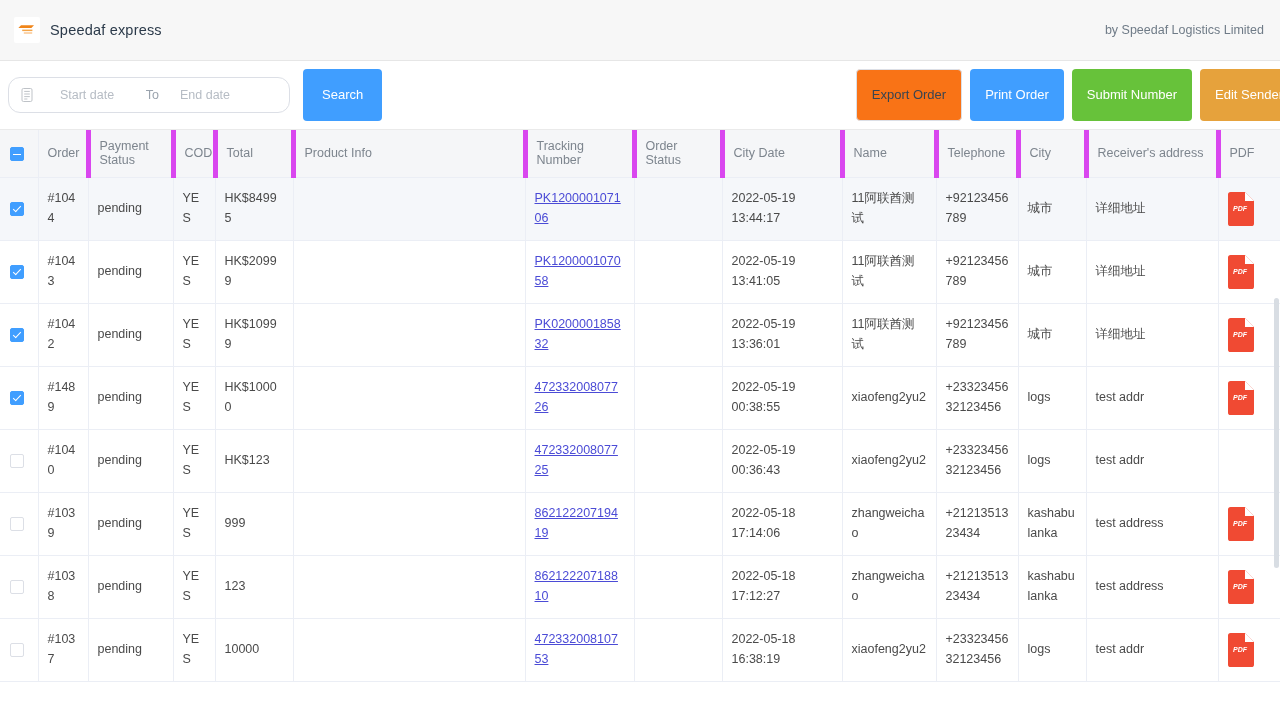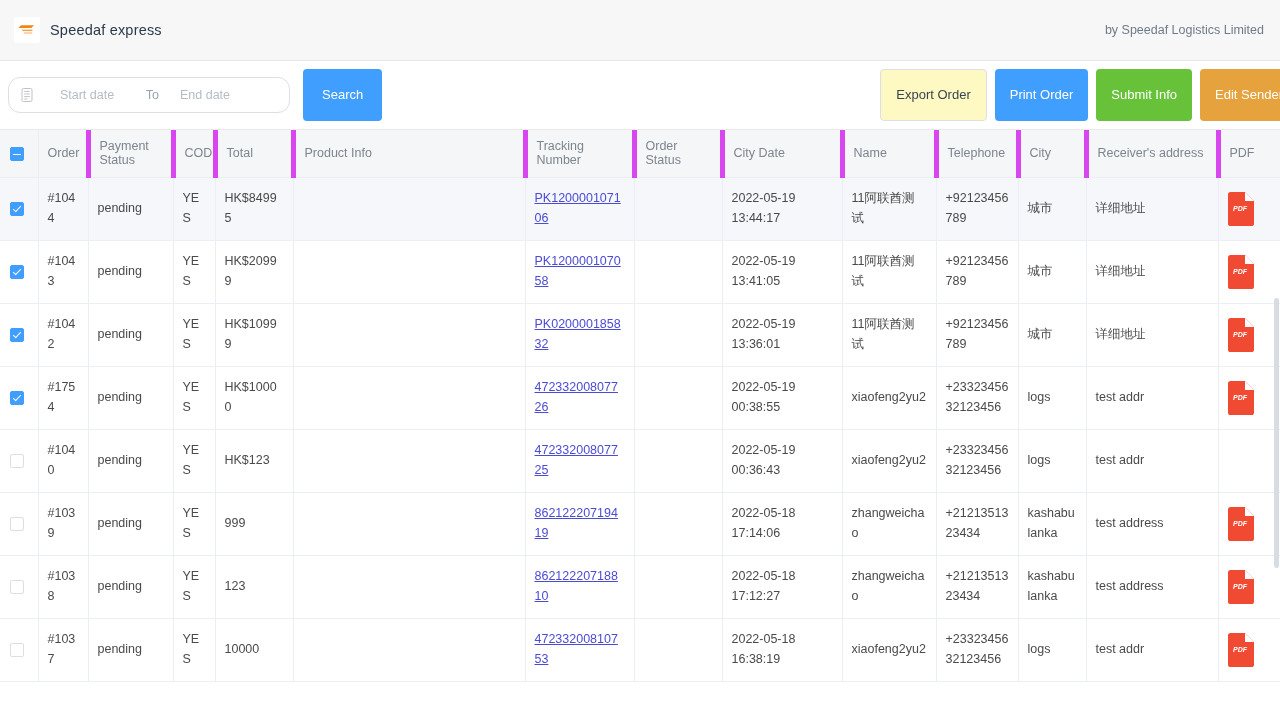--- a/index.html
+++ b/index.html
@@ -84,21 +84,21 @@
     line-height: 36px;
   }
   .btn-search { background: #409eff; color: #fff; margin-left: 13px; padding: 0 19px; }
   .actions {
     position: absolute;
     right: -18px;
     display: flex;
     gap: 8px;
     align-items: center;
   }
-  .btn-export { background: #fef9c3; color: #3a4450; border: 1px solid #dcdfe6; }
+  .btn-export { background: #f97316; color: #3a4450; border: 1px solid #dcdfe6; }
   .btn-print  { background: #409eff; color: #fff; }
   .btn-submit { background: #67c23a; color: #fff; }
   .btn-edit   { background: #e6a23c; color: #fff; }
 
   
   .table-wrap {
     position: relative;
     height: 590px;
     overflow: hidden;
     background: #fff;
@@ -229,21 +229,21 @@
     </span>
     <input class="date-input" type="text" placeholder="Start date" style="">
     <span class="to-sep">To</span>
     <input class="date-input" type="text" placeholder="End date" style="">
   </div>
   <button class="btn btn-search">Search</button>
 
   <div class="actions">
     <button class="btn btn-export">Export Order</button>
     <button class="btn btn-print">Print Order</button>
-    <button class="btn btn-submit">Submit Info</button>
+    <button class="btn btn-submit">Submit Number</button>
     <button class="btn btn-edit">Edit Sender</button>
   </div>
 </div>
 
 <div class="table-wrap">
   <table>
     <thead>
       <tr>
         <th class="c-check">
           <span class="cb indeterminate"></span>
@@ -319,21 +319,21 @@
           <td class="c-city">城市</td>
           <td class="c-addr">详细地址</td>
           <td class="c-pdf"><span><svg class="pdf-icon" viewBox="0 0 26 34">
                 <path d="M0 2.6A2.6 2.6 0 0 1 2.6 0H17l9 9v22.4A2.6 2.6 0 0 1 23.4 34H2.6A2.6 2.6 0 0 1 0 31.4Z" fill="#f04a33"></path>
                 <path d="M17 0l9 9h-9Z" fill="#ffffff"></path>
                 <text x="12" y="19" font-family="Liberation Sans, sans-serif" font-size="7" font-style="italic" font-weight="bold" fill="#ffffff" text-anchor="middle">PDF</text>
               </svg></span></td>
         </tr>
         <tr>
           <td class="c-check"><span class="cb checked"></span></td>
-          <td class="c-order">#1754</td>
+          <td class="c-order">#1489</td>
           <td class="c-pay">pending</td>
           <td class="c-cod">YES</td>
           <td class="c-total">HK$10000</td>
           <td class="c-prod"></td>
           <td class="c-track"><span class="tracking-link">47233200807726</span></td>
           <td class="c-ostat"></td>
           <td class="c-odate">2022-05-19 00:38:55</td>
           <td class="c-name">xiaofeng2yu2</td>
           <td class="c-tel">+2332345632123456</td>
           <td class="c-city">logs</td>

